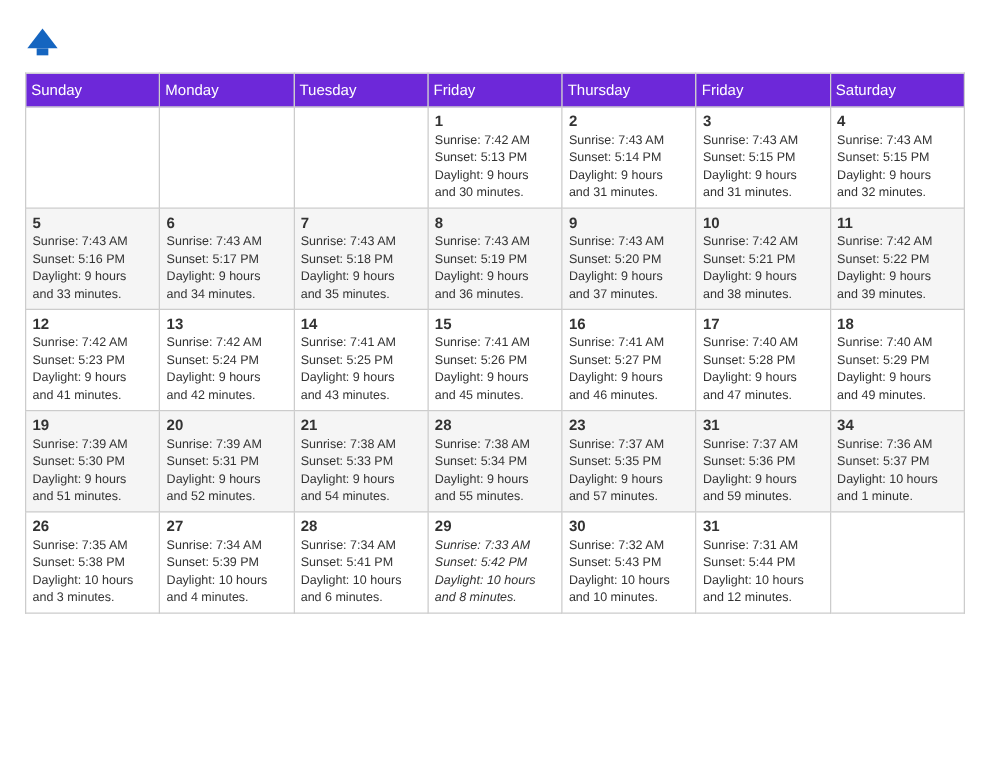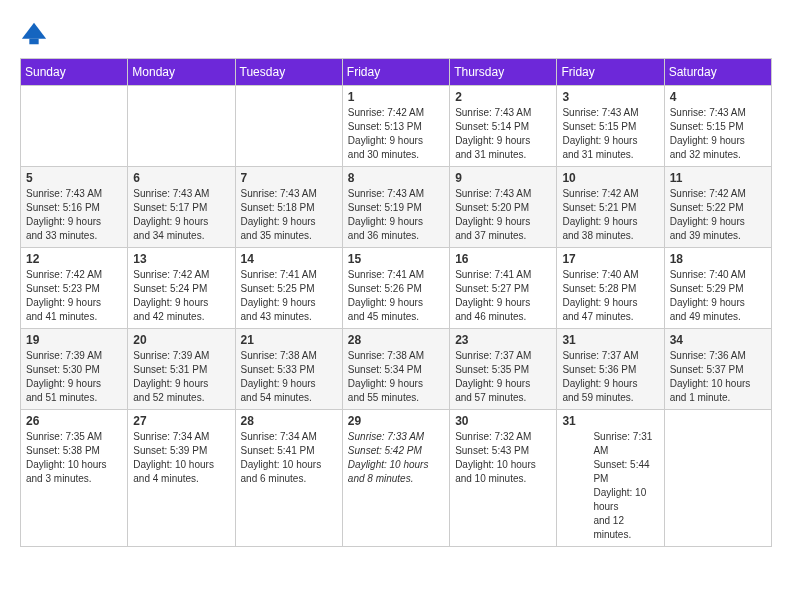--- a/index.html
+++ b/index.html
@@ -334,21 +334,21 @@
         </td>
         <td>
           <span class="day-number">30</span>
           <div class="day-info" style="white-space: pre-line;">Sunrise: 7:32 AM
 Sunset: 5:43 PM
 Daylight: 10 hours
 and 10 minutes.</div>
         </td>
         <td>
           <span class="day-number">31</span>
-          <div class="day-info" style="white-space: pre-line; margin-left: 31px;">Sunrise: 7:31 AM
+          <div class="day-info" style="white-space: pre-line;">Sunrise: 7:31 AM
 Sunset: 5:44 PM
 Daylight: 10 hours
 and 12 minutes.</div>
         </td>
         <td></td>
       </tr>
     </tbody>
 </table>
 
 </body></html>

